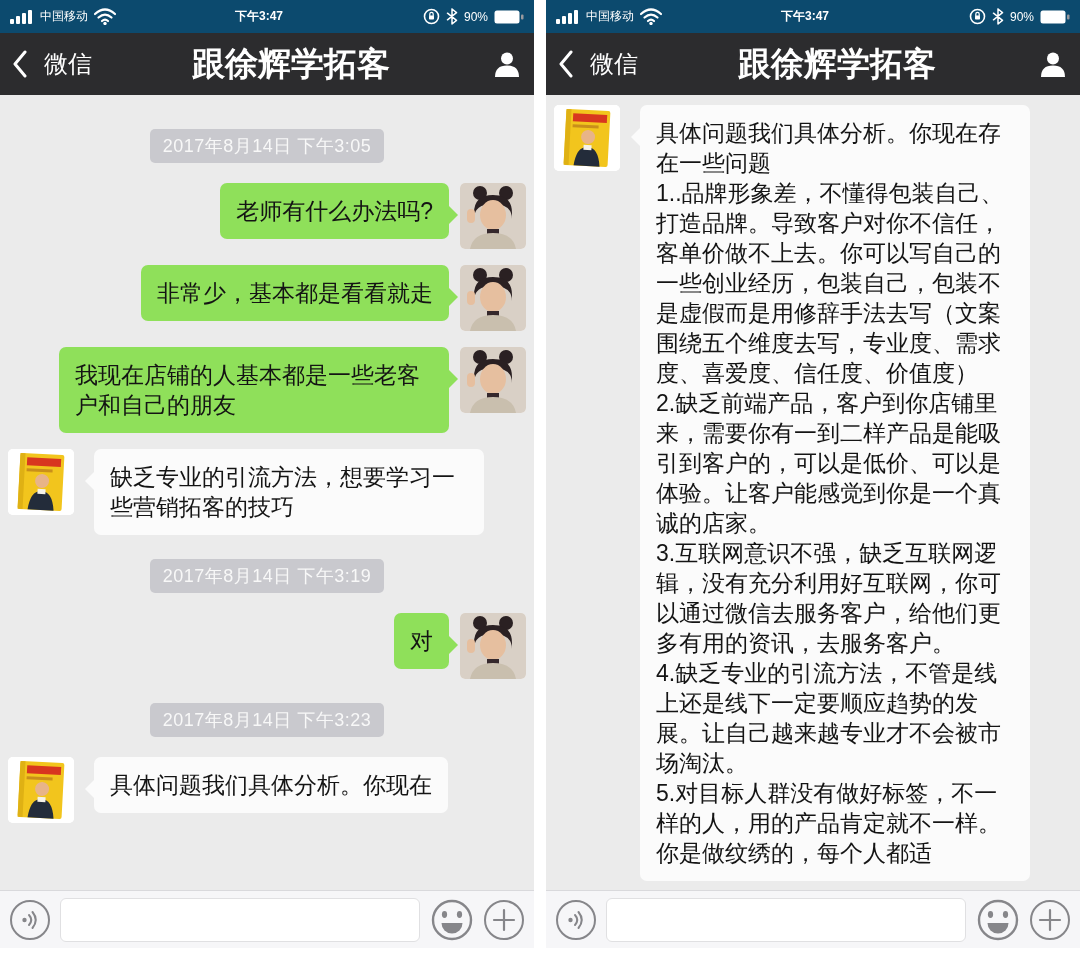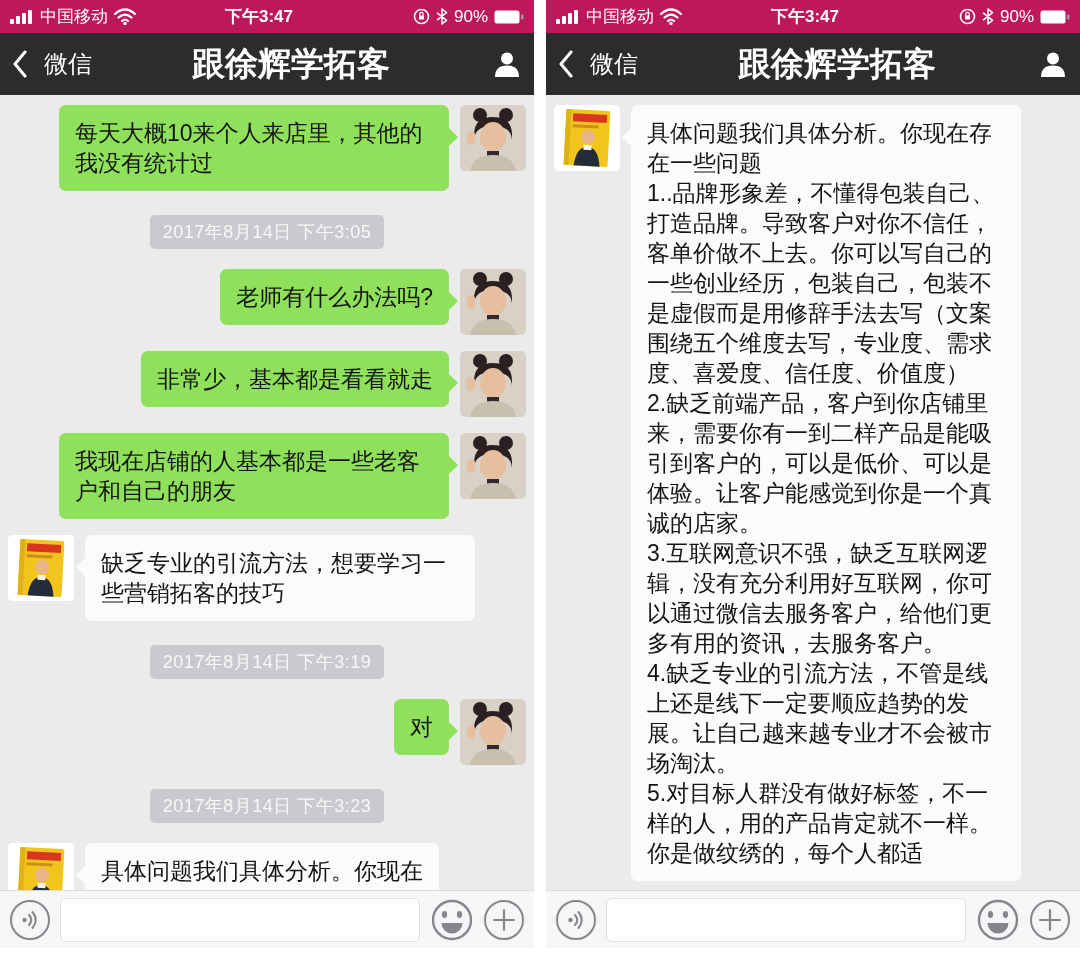--- a/index.html
+++ b/index.html
@@ -2,22 +2,22 @@
 <html style="--bubble-sent: #8fe05a; --bubble-received: #fbfbfb; --chat-bg: #ebebeb; --timestamp-chip: #c9c9ce; --header-bg: #2c2c2e;"><head>
 <meta charset="utf-8">
 <style>
   html,body{margin:0;padding:0;background:#ffffff;}
   body{width:1080px;height:960px;overflow:hidden;
        font-family:"Liberation Sans","DejaVu Sans",sans-serif;}
   .screens{display:flex;gap:12px;width:1080px;}
   .phone{width:534px;height:948px;display:flex;flex-direction:column;background:#ffffff;}
 
   
-  .statusbar{height:33px;background:#be185d;color:#fff;display:flex;align-items:center;
-             padding:0 10px;position:relative;font-size:17px;flex-shrink:0;}
+  .statusbar{height:33px;background:#0c4a6e;color:#fff;display:flex;align-items:center;
+             padding:0 10px;position:relative;font-size:12px;flex-shrink:0;}
   .sb-left,.sb-right{display:flex;align-items:center;gap:6px;}
   .sb-right{margin-left:auto;}
   .sb-time{position:absolute;left:0;right:16px;text-align:center;font-weight:bold;pointer-events:none;}
 
   
   .navbar{height:62px;background:#2c2c2e;color:#fff;display:flex;align-items:center;
           position:relative;padding:0 12px;flex-shrink:0;}
   .nav-back{display:flex;align-items:center;gap:16px;font-size:24px;color:#fff;cursor:pointer;}
   .nav-title{position:absolute;left:0;right:0;text-align:center;font-size:33px;font-weight:bold;pointer-events:none;margin-left:48px;}
   .nav-contact{margin-left:auto;display:flex;align-items:center;}
@@ -27,21 +27,21 @@
   .row{display:flex;align-items:flex-start;padding:0 8px;margin-bottom:16px;}
   .row.sent{flex-direction:row-reverse;}
   .row.time{justify-content:center;margin:24px 0 20px;}
   .chip{background:var(--timestamp-chip,#c9c9ce);color:#f8f8f8;font-size:18px;
         padding:5px 13px;border-radius:5px;letter-spacing:.5px;}
   .avatar{width:66px;height:66px;border-radius:5px;overflow:hidden;flex-shrink:0;background:#fff;}
   .avatar svg{display:block;width:66px;height:66px;}
   .bubble{position:relative;max-width:358px;padding:13px 16px;border-radius:7px;
           font-size:23px;line-height:30px;color:#141414;white-space:pre-line;word-break:break-all;}
   .sent .bubble{background:var(--bubble-sent,#8fe05a);margin-right:11px;}
-  .received .bubble{background:var(--bubble-received,#fbfbfb);margin-left:11px;}
+  .received .bubble{background:var(--bubble-received,#fbfbfb);margin-left:20px;}
   .sent .bubble::after{content:'';position:absolute;right:-9px;top:22px;
         border:10px solid transparent;border-right:0;border-left:10px solid var(--bubble-sent,#8fe05a);}
   .received .bubble::after{content:'';position:absolute;left:-9px;top:22px;
         border:10px solid transparent;border-left:0;border-right:10px solid var(--bubble-received,#fbfbfb);}
 
   
   .inputbar{height:57px;background:#f6f6f8;border-top:1px solid #d9d9dc;display:flex;
             align-items:center;gap:10px;padding:0 10px;flex-shrink:0;}
   .circle-btn{width:40px;height:40px;border:2px solid #86868a;border-radius:50%;
               display:flex;align-items:center;justify-content:center;flex-shrink:0;
@@ -98,35 +98,20 @@
       </div>
       <div class="nav-title">跟徐辉学拓客</div>
       <div class="nav-contact">
         <svg width="30" height="30" viewBox="0 0 30 30">
           <circle cx="15" cy="9.5" r="6" fill="#fff"></circle>
           <path d="M3 28 Q3 16.5 15 16.5 Q27 16.5 27 28 Z" fill="#fff"></path>
         </svg>
       </div>
     </div>
     <div class="chat">
-        <div class="row sent">
-          <div class="avatar">
-  <svg viewBox="0 0 66 66">
-    <rect width="66" height="66" fill="#d9d0c6"></rect>
-    <circle cx="20" cy="10" r="7" fill="#2a2022"></circle>
-    <circle cx="46" cy="10" r="7" fill="#2a2022"></circle>
-    <path d="M14 30 Q14 12 33 12 Q52 12 52 30 L52 36 Q52 21 33 21 Q14 21 14 36 Z" fill="#2a2022"></path>
-    <ellipse cx="33" cy="32" rx="13" ry="15" fill="#e6bf9f"></ellipse>
-    <rect x="7" y="26" width="8" height="14" rx="4" fill="#e6bf9f"></rect>
-    <rect x="27" y="46" width="12" height="9" fill="#35282c"></rect>
-    <path d="M10 66 Q13 50 33 50 Q53 50 56 66 Z" fill="#c9bfae"></path>
-  </svg>
-</div>
-          <div class="bubble">每天大概10来个人来店里，其他的我没有统计过</div>
-        </div>
         <div class="row time">
           <span class="chip">2017年8月14日 下午3:05</span>
         </div>
         <div class="row sent">
           <div class="avatar">
   <svg viewBox="0 0 66 66">
     <rect width="66" height="66" fill="#d9d0c6"></rect>
     <circle cx="20" cy="10" r="7" fill="#2a2022"></circle>
     <circle cx="46" cy="10" r="7" fill="#2a2022"></circle>
     <path d="M14 30 Q14 12 33 12 Q52 12 52 30 L52 36 Q52 21 33 21 Q14 21 14 36 Z" fill="#2a2022"></path>

